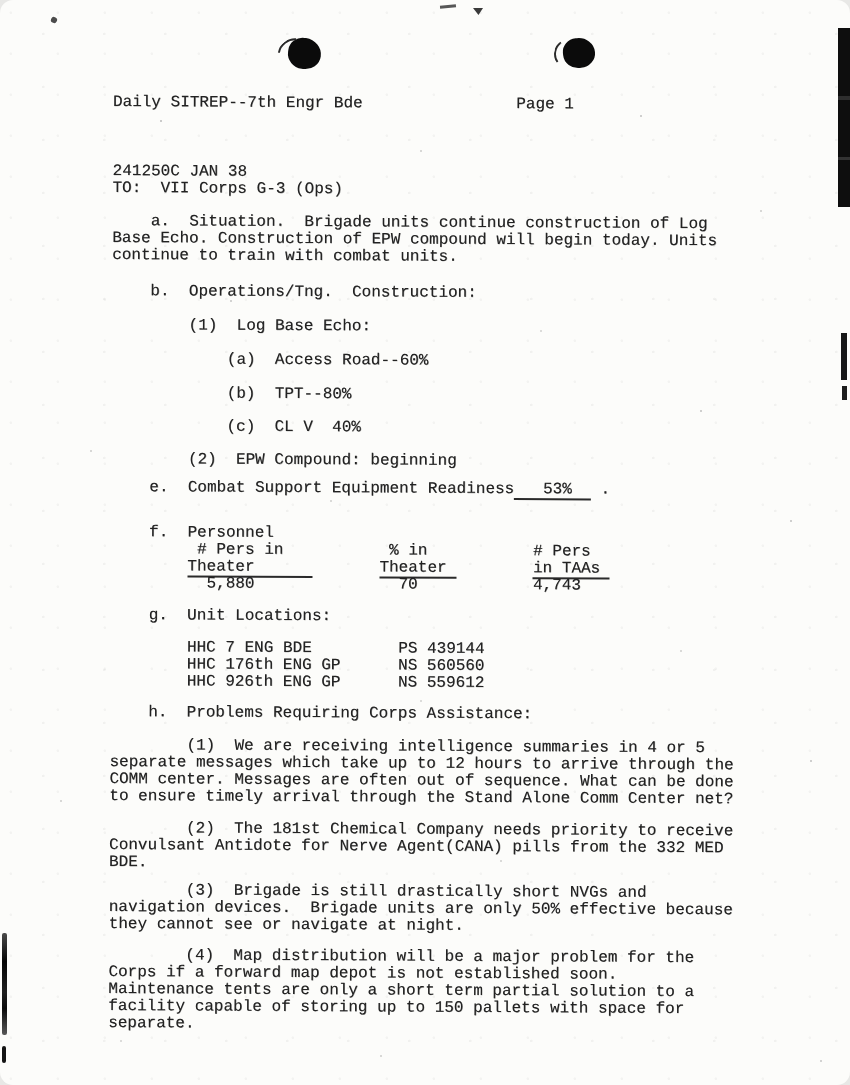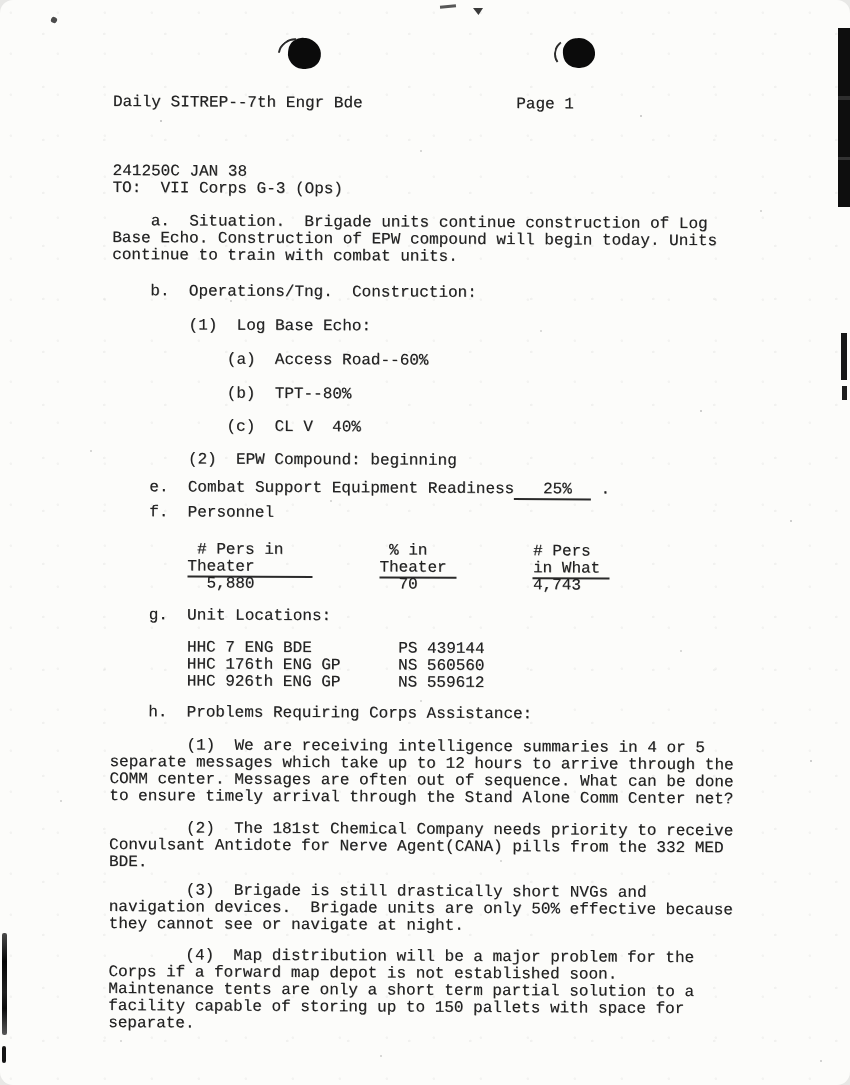--- a/index.html
+++ b/index.html
@@ -108,28 +108,28 @@
       <div class="block" style="top: 385px;">
         <div class="tline"><span>            (b)  TPT--80%</span></div>
       </div>
       <div class="block" style="top: 418px;">
         <div class="tline"><span>            (c)  CL V  40%</span></div>
       </div>
       <div class="block" style="top: 451px;">
         <div class="tline"><span>        (2)  EPW Compound: beginning</span></div>
       </div>
       <div class="block" style="top: 479px;">
-        <div class="tline"><span>    e.  Combat Support Equipment Readiness</span><span class="u">   25%  </span><span> .</span></div>
+        <div class="tline"><span>    e.  Combat Support Equipment Readiness</span><span class="u">   53%  </span><span> .</span></div>
       </div>
-      <div class="block" style="top: 504px;">
+      <div class="block" style="top: 524px;">
         <div class="tline"><span>    f.  Personnel</span></div>
       </div>
       <div class="block" style="top: 541px;">
         <div class="tline"><span>         # Pers in           % in           # Pers</span></div>
-        <div class="tline"><span>        </span><span class="u">Theater      </span><span>       </span><span class="u">Theater </span><span>        </span><span class="u">in What </span></div>
+        <div class="tline"><span>        </span><span class="u">Theater      </span><span>       </span><span class="u">Theater </span><span>        </span><span class="u">in TAAs </span></div>
         <div class="tline"><span>          5,880               70            4,743</span></div>
       </div>
       <div class="block" style="top: 607px;">
         <div class="tline"><span>    g.  Unit Locations:</span></div>
       </div>
       <div class="block" style="top: 639px;">
         <div class="tline"><span>        HHC 7 ENG BDE         PS 439144</span></div>
         <div class="tline"><span>        HHC 176th ENG GP      NS 560560</span></div>
         <div class="tline"><span>        HHC 926th ENG GP      NS 559612</span></div>
       </div>

